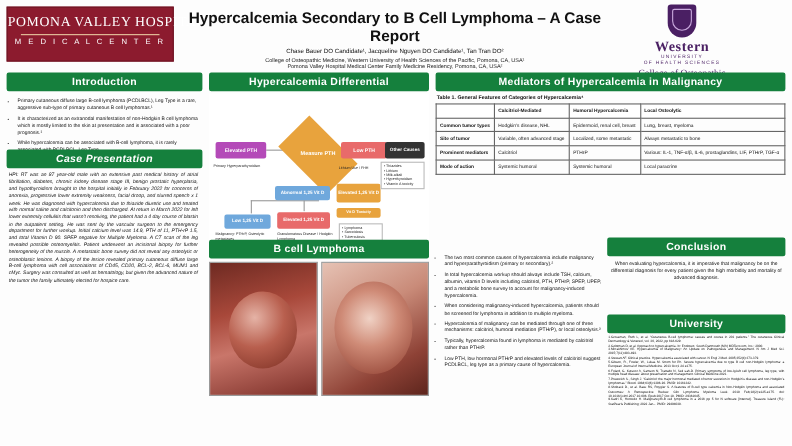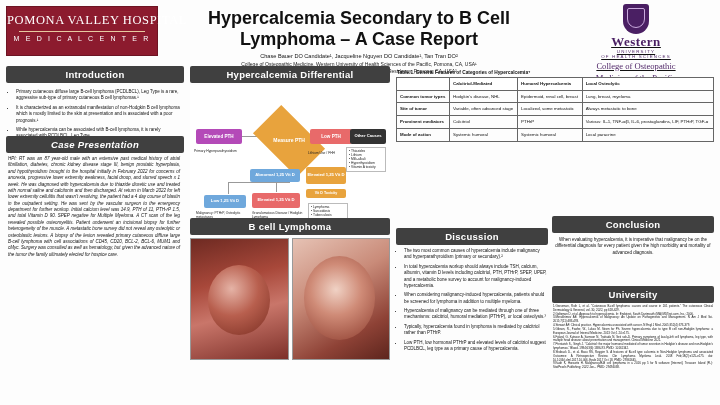--- a/index.html
+++ b/index.html
@@ -25,26 +25,26 @@
   .logo-left .l1 {
     font-family:"Liberation Serif", serif;
     font-size:12.5px; letter-spacing:0.6px; margin-top:6px;
     white-space:nowrap;
   }
   .logo-left .rule { height:1px; background:#e8c9a0; margin:3px 12px; }
   .logo-left .l2 { font-size:7px; letter-spacing:2.2px; }
 
   .title-block { position:absolute; left:168px; right:170px; top:8px; text-align:center; }
   .title-block .title {
-    font-size:18px; font-weight:bold; color:#111; line-height:1.15;
+    font-size:14px; font-weight:bold; color:#111; line-height:1.15;
   }
   .title-block .authors { font-size:5.6px; margin-top:4px; line-height:1.35; }
   .title-block .affil { font-size:5px; line-height:1.35; color:#222; }
 
-  .logo-right { position:absolute; right:4px; top:4px; width:160px; text-align:center;text-decoration:underline; }
+  .logo-right { position:absolute; right:20px; top:4px; width:160px; text-align:center; }
   .logo-right .w-top {
     font-family:"Liberation Serif", serif; font-size:13px; font-weight:bold;
     color:#4a1f63; letter-spacing:0.5px; line-height:1.05;
   }
   .logo-right .w-sub { font-size:4.4px; color:#4a1f63; letter-spacing:1.2px; }
   .logo-right .w-col {
     font-family:"Liberation Serif", serif; font-size:8.6px; color:#4a1f63;
     margin-top:2px; line-height:1.2;
   }
   .shield {
@@ -53,21 +53,21 @@
     border-radius:3px 3px 13px 13px;
     position:relative;
   }
   .shield:after{
     content:""; position:absolute; left:4px; top:4px; right:4px; bottom:6px;
     border:1px solid #c9a9dd; border-radius:2px 2px 9px 9px;
   }
 
   
   .bar {
-    background:#404040; color:#fff; text-align:center;
+    background:#15803d; color:#fff; text-align:center;
     font-size:9.5px; font-weight:bold; letter-spacing:0.3px;
     padding:3px 0; border-radius:2px;
   }
   .panel { position:absolute; }
   .body-text { font-size:4.5px; line-height:1.42; text-align:justify; }
   ul.bul { margin:3px 0 0 0; padding-left:8px; }
   ul.bul li { margin-bottom:3px; font-size:4.5px; line-height:1.42; text-align:left; }
 
   
   #intro { left:6px; top:66px; width:178px; }
@@ -227,20 +227,21 @@
       <div class="photo p1">
           <div class="blob"></div>
         </div>
       <div class="photo p2">
           <div class="blob"></div>
         </div>
     </div>
   </div>
 
   <div class="panel" id="mediators">
+    <div class="bar">Mediators of Hypercalcemia in Malignancy</div>
     <div class="tbl-cap">Table 1. General Features of Categories of Hypercalcemia⁴</div>
     <table class="tbl">
       <thead>
         <tr>
           <th></th>
           <th>Calcitriol-Mediated</th>
           <th>Humoral Hypercalcemia</th>
           <th>Local Osteolytic</th>
         </tr>
       </thead>
@@ -267,21 +268,20 @@
           <td>Mode of action</td>
           <td>Systemic humoral</td>
           <td>Systemic humoral</td>
           <td>Local paracrine</td>
         </tr>
       </tbody>
     </table>
   </div>
 
   <div class="panel" id="discussion">
-    <div class="bar">Discussion</div>
     <ul class="bul">
       <li>The two most common causes of hypercalcemia include malignancy and hyperparathyroidism (primary or secondary).²</li>
       <li>In total hypercalcemia workup should always include TSH, calcium, albumin, vitamin D levels including calcitriol, PTH, PTHrP, SPEP, UPEP, and a metabolic bone survey to account for malignancy-induced hypercalcemia.</li>
       <li>When considering malignancy-induced hypercalcemia, patients should be screened for lymphoma in addition to multiple myeloma.</li>
       <li>Hypercalcemia of malignancy can be mediated through one of three mechanisms: calcitriol, humoral mediation (PTHrP), or local osteolysis.³</li>
       <li>Typically, hypercalcemia found in lymphoma is mediated by calcitriol rather than PTHrP.</li>
       <li>Low PTH, low hormonal PTHrP and elevated levels of calcitriol suggest PCDLBCL, leg type as a primary cause of hypercalcemia.</li>
     </ul>
   </div>
 

